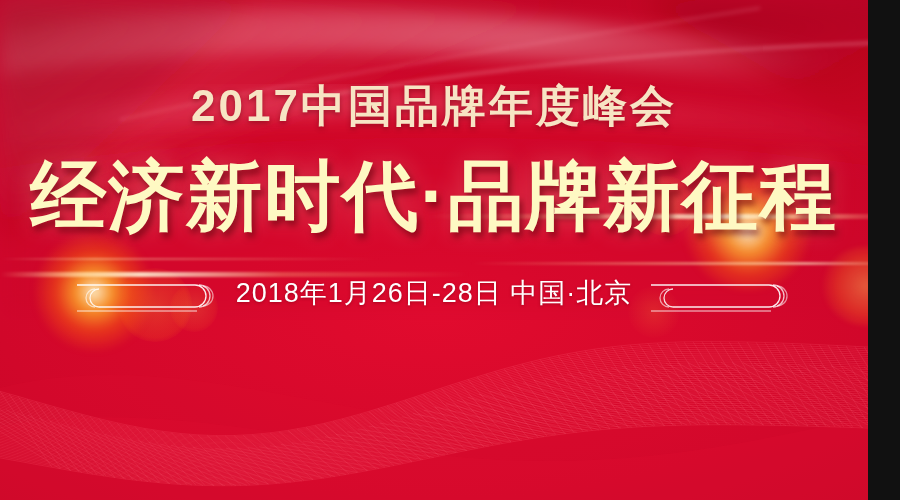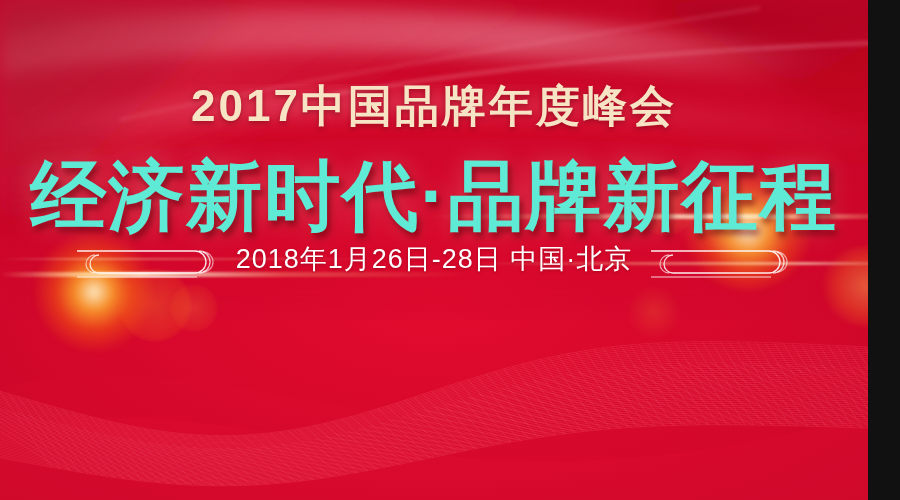--- a/index.html
+++ b/index.html
@@ -44,28 +44,29 @@
     color:#f7e4c4;
     line-height:1;
     text-shadow:0 2px 5px rgba(90,0,10,.45);
     white-space:nowrap;
   }
   #title{
     margin-top:28px;
     font-size:76px;
     font-weight:bold;
     letter-spacing:2px;
-    color:#5eead4;
+    color:#fef9c3;
     line-height:1.05;
     white-space:nowrap;
     text-shadow:
       3px 5px 6px rgba(96,0,12,.60),
       0 0 26px rgba(255,235,210,.30);
   }
   #dateRow{
+    margin-top:34px;
     display:flex;align-items:center;justify-content:center;
     gap:19px;
     width:100%;
   }
   #dateText{
     font-size:27px;
     color:#ffffff;
     letter-spacing:1px;
     white-space:nowrap;
     text-shadow:0 1px 3px rgba(90,0,10,.40);

